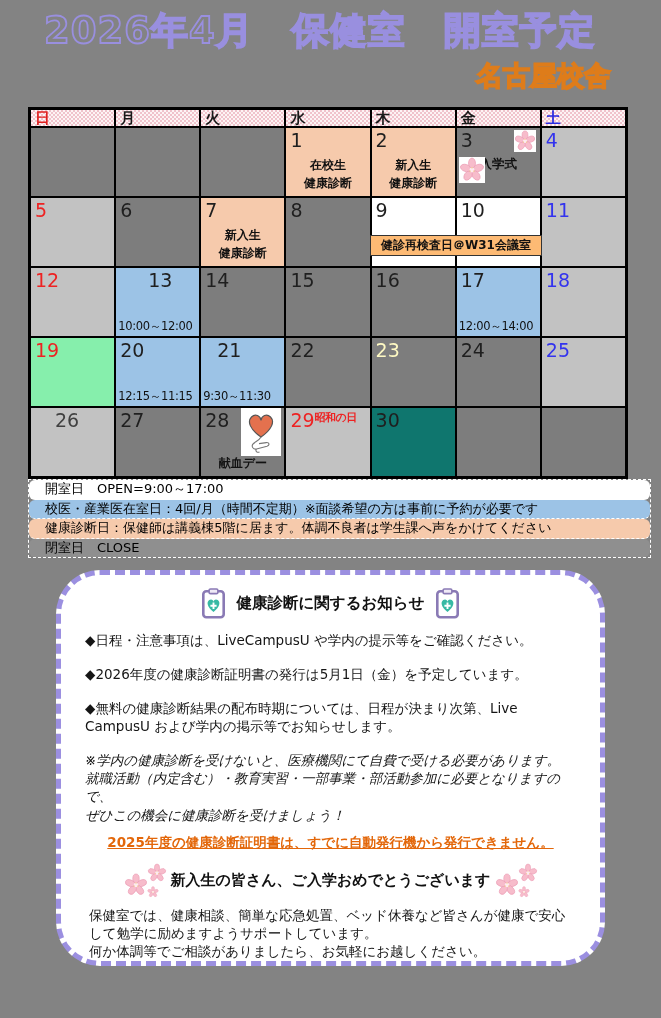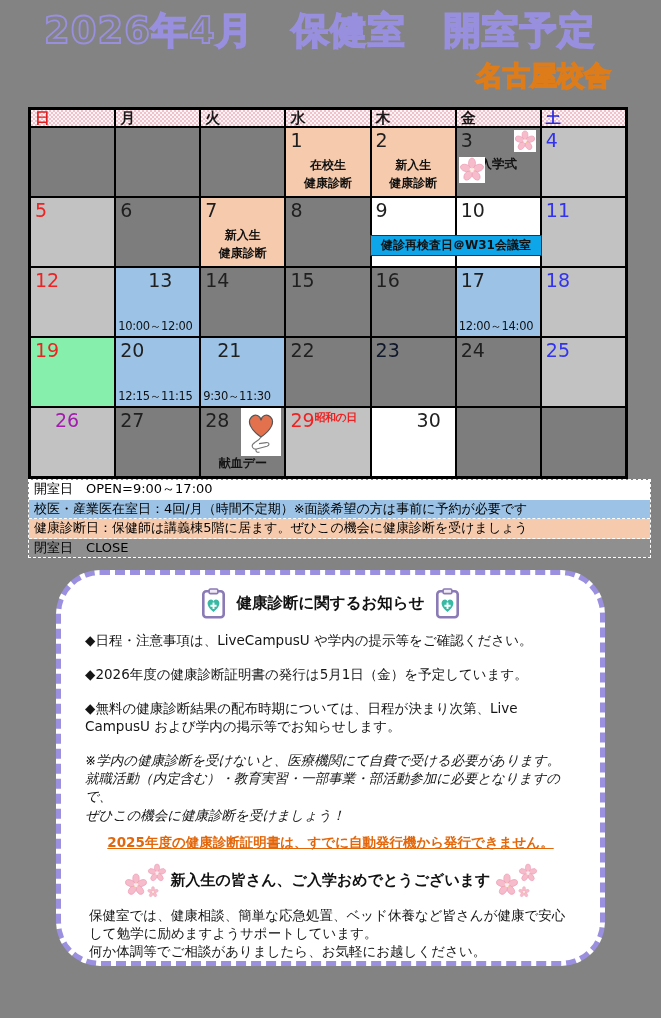--- a/index.html
+++ b/index.html
@@ -28,28 +28,28 @@
   .cell-label{position:absolute;top:28px;left:0;right:0;text-align:center;
               font-size:12.5px;font-weight:bold;color:#111;}
   .cell-note{position:absolute;bottom:3px;left:0;right:0;text-align:center;font-size:12px;
              font-weight:bold;line-height:1.55;white-space:pre-line;color:#111;}
   .cell-time{position:absolute;bottom:2px;left:2px;font-size:11.5px;color:#111;letter-spacing:-0.3px;}
   .icon{position:absolute;}
   .icon svg{display:block;width:100%;height:100%;}
   .icon.tr{top:2px;right:4px;width:22px;height:22px;}
   .icon.bl{bottom:13px;left:2px;width:26px;height:26px;}
   .icon.trL{top:0px;right:3px;width:40px;height:48px;}
-  .recheck{position:absolute;left:340px;top:126px;width:172px;height:21px;background:#0ea5e9;
+  .recheck{position:absolute;left:340px;top:126px;width:172px;height:21px;background:#fdba74;
            border:1px solid #333;box-sizing:border-box;font-size:12px;font-weight:bold;
            line-height:18px;text-align:center;color:#111;}
 
   
   .legend{position:absolute;left:28px;top:479px;width:623px;border:1px dashed #fff;box-sizing:border-box;}
-  .legend-row{height:18.5px;line-height:18.5px;font-size:13px;color:#000;padding-left:5px;
-              border-bottom:1px dashed #fff;white-space:nowrap;overflow:hidden;}
+  .legend-row{height:18.5px;line-height:18.5px;font-size:13px;color:#000;padding-left:16px;
+              border-bottom:1px dashed #fff;white-space:nowrap;overflow:hidden;border-radius:6px;}
   .legend-row:last-child{border-bottom:none;}
 
   
   .notice{position:absolute;left:56px;top:570px;width:549px;height:396px;background:#fff;
           border:5px dashed #9b8fe0;border-radius:44px;box-sizing:border-box;}
   .notice-title-row{display:flex;align-items:center;justify-content:center;gap:10px;margin-top:13px;}
   .clip{width:25px;height:31px;}
   .clip svg{display:block;width:100%;height:100%;}
   .notice-title{font-size:15.5px;font-weight:bold;color:#111;}
   .bullets{margin:12px 24px 0 24px;}
@@ -136,44 +136,44 @@
         <div class="cal-cell" style="background: rgb(156, 195, 230);"><span class="day" style="color: rgb(31, 31, 31); padding-left: 32px;">13</span><div class="cell-time">10:00～12:00</div></div>
         <div class="cal-cell" style="background: rgb(125, 125, 125);"><span class="day" style="color: rgb(31, 31, 31);">14</span></div>
         <div class="cal-cell" style="background: rgb(125, 125, 125);"><span class="day" style="color: rgb(31, 31, 31);">15</span></div>
         <div class="cal-cell" style="background: rgb(125, 125, 125);"><span class="day" style="color: rgb(31, 31, 31);">16</span></div>
         <div class="cal-cell" style="background: rgb(156, 195, 230);"><span class="day" style="color: rgb(31, 31, 31);">17</span><div class="cell-time">12:00～14:00</div></div>
         <div class="cal-cell" style="background: rgb(194, 194, 194);"><span class="day" style="color: rgb(51, 51, 238);">18</span></div>
         <div class="cal-cell" style="background: #86efac;"><span class="day" style="color: rgb(238, 34, 34);">19</span></div>
         <div class="cal-cell" style="background: rgb(156, 195, 230);"><span class="day" style="color: rgb(31, 31, 31);">20</span><div class="cell-time">12:15～11:15</div></div>
         <div class="cal-cell" style="background: rgb(156, 195, 230);"><span class="day" style="color: rgb(31, 31, 31); padding-left: 16px;">21</span><div class="cell-time">9:30～11:30</div></div>
         <div class="cal-cell" style="background: rgb(125, 125, 125);"><span class="day" style="color: rgb(31, 31, 31);">22</span></div>
-        <div class="cal-cell" style="background: rgb(125, 125, 125);"><span class="day" style="color: #0f172a;">23</span></div>
+        <div class="cal-cell" style="background: rgb(125, 125, 125);"><span class="day" style="color: #fef9c3;">23</span></div>
         <div class="cal-cell" style="background: rgb(125, 125, 125);"><span class="day" style="color: rgb(31, 31, 31);">24</span></div>
         <div class="cal-cell" style="background: rgb(194, 194, 194);"><span class="day" style="color: rgb(51, 51, 238);">25</span></div>
-        <div class="cal-cell" style="background: rgb(194, 194, 194);"><span class="day" style="color: #a21caf; padding-left: 24px;">26</span></div>
+        <div class="cal-cell" style="background: rgb(194, 194, 194);"><span class="day" style="color: #404040; padding-left: 24px;">26</span></div>
         <div class="cal-cell" style="background: rgb(125, 125, 125);"><span class="day" style="color: rgb(31, 31, 31);">27</span></div>
         <div class="cal-cell" style="background: rgb(125, 125, 125);"><span class="day" style="color: rgb(31, 31, 31);">28</span><div class="cell-note">献血デー</div><span class="icon trL">
             <svg viewBox="0 0 40 48">
               <rect width="40" height="48" fill="#fff"></rect>
               <path d="M20 29 C9 21.5 6 13.5 10.5 9 C14.5 5 19.5 8 20 12.5 C20.5 8 25.5 5 29.5 9 C34 13.5 31 21.5 20 29 Z" fill="#e4714e" stroke="#555" stroke-width="1.2"></path>
               <path d="M20 29 C18.5 32 15 33.5 12.5 35.5 M12.5 35.5 C10 37.5 11.5 42 15.5 41 L26 38.2 M26 38.2 C29 37.3 28.4 34.3 25.3 34.6 L18 35.6 M15.5 41 C14 43 16 45 18.5 44" fill="none" stroke="#777" stroke-width="1.1"></path>
             </svg>
           </span></div>
         <div class="cal-cell" style="background: rgb(194, 194, 194);"><span class="day" style="color: rgb(238, 34, 34);">29</span><span class="holiday">昭和の日</span></div>
-        <div class="cal-cell" style="background: #ffffff; padding-left: 41px;"><span class="day" style="color: rgb(31, 31, 31);">30</span></div>
+        <div class="cal-cell" style="background: #0f766e;"><span class="day" style="color: rgb(31, 31, 31);">30</span></div>
         <div class="cal-cell" style="background: rgb(125, 125, 125);"></div>
         <div class="cal-cell" style="background: rgb(125, 125, 125);"></div>
       </div>
     <div class="recheck">健診再検査日＠W31会議室</div>
   </div>
 
   <div class="legend">
       <div class="legend-row" style="background: rgb(255, 255, 255);">開室日　OPEN=9:00～17:00</div>
       <div class="legend-row" style="background: rgb(156, 195, 230);">校医・産業医在室日：4回/月（時間不定期）※面談希望の方は事前に予約が必要です</div>
-      <div class="legend-row" style="background: rgb(246, 202, 172);">健康診断日：保健師は講義棟5階に居ます。ぜひこの機会に健康診断を受けましょう</div>
+      <div class="legend-row" style="background: rgb(246, 202, 172);">健康診断日：保健師は講義棟5階に居ます。体調不良者は学生課へ声をかけてください</div>
       <div class="legend-row" style="background: rgb(143, 143, 143);">閉室日　CLOSE</div>
     </div>
 
   <div class="notice">
     <div class="notice-title-row">
       <span class="clip">
           <svg viewBox="0 0 24 31">
             <rect x="1.8" y="3.2" width="20.4" height="26" rx="3" fill="#fff" stroke="#8a7ab5" stroke-width="2.6"></rect>
             <rect x="7.6" y="1" width="8.8" height="4.6" rx="1.4" fill="#efeaf6" stroke="#8a7ab5" stroke-width="1.6"></rect>
             <path d="M12 24 C5.4 18.8 4.9 14.2 7.7 12.1 C9.9 10.5 12 12.3 12 13.9 C12 12.3 14.1 10.5 16.3 12.1 C19.1 14.2 18.6 18.8 12 24 Z" fill="#37b9a4"></path>

